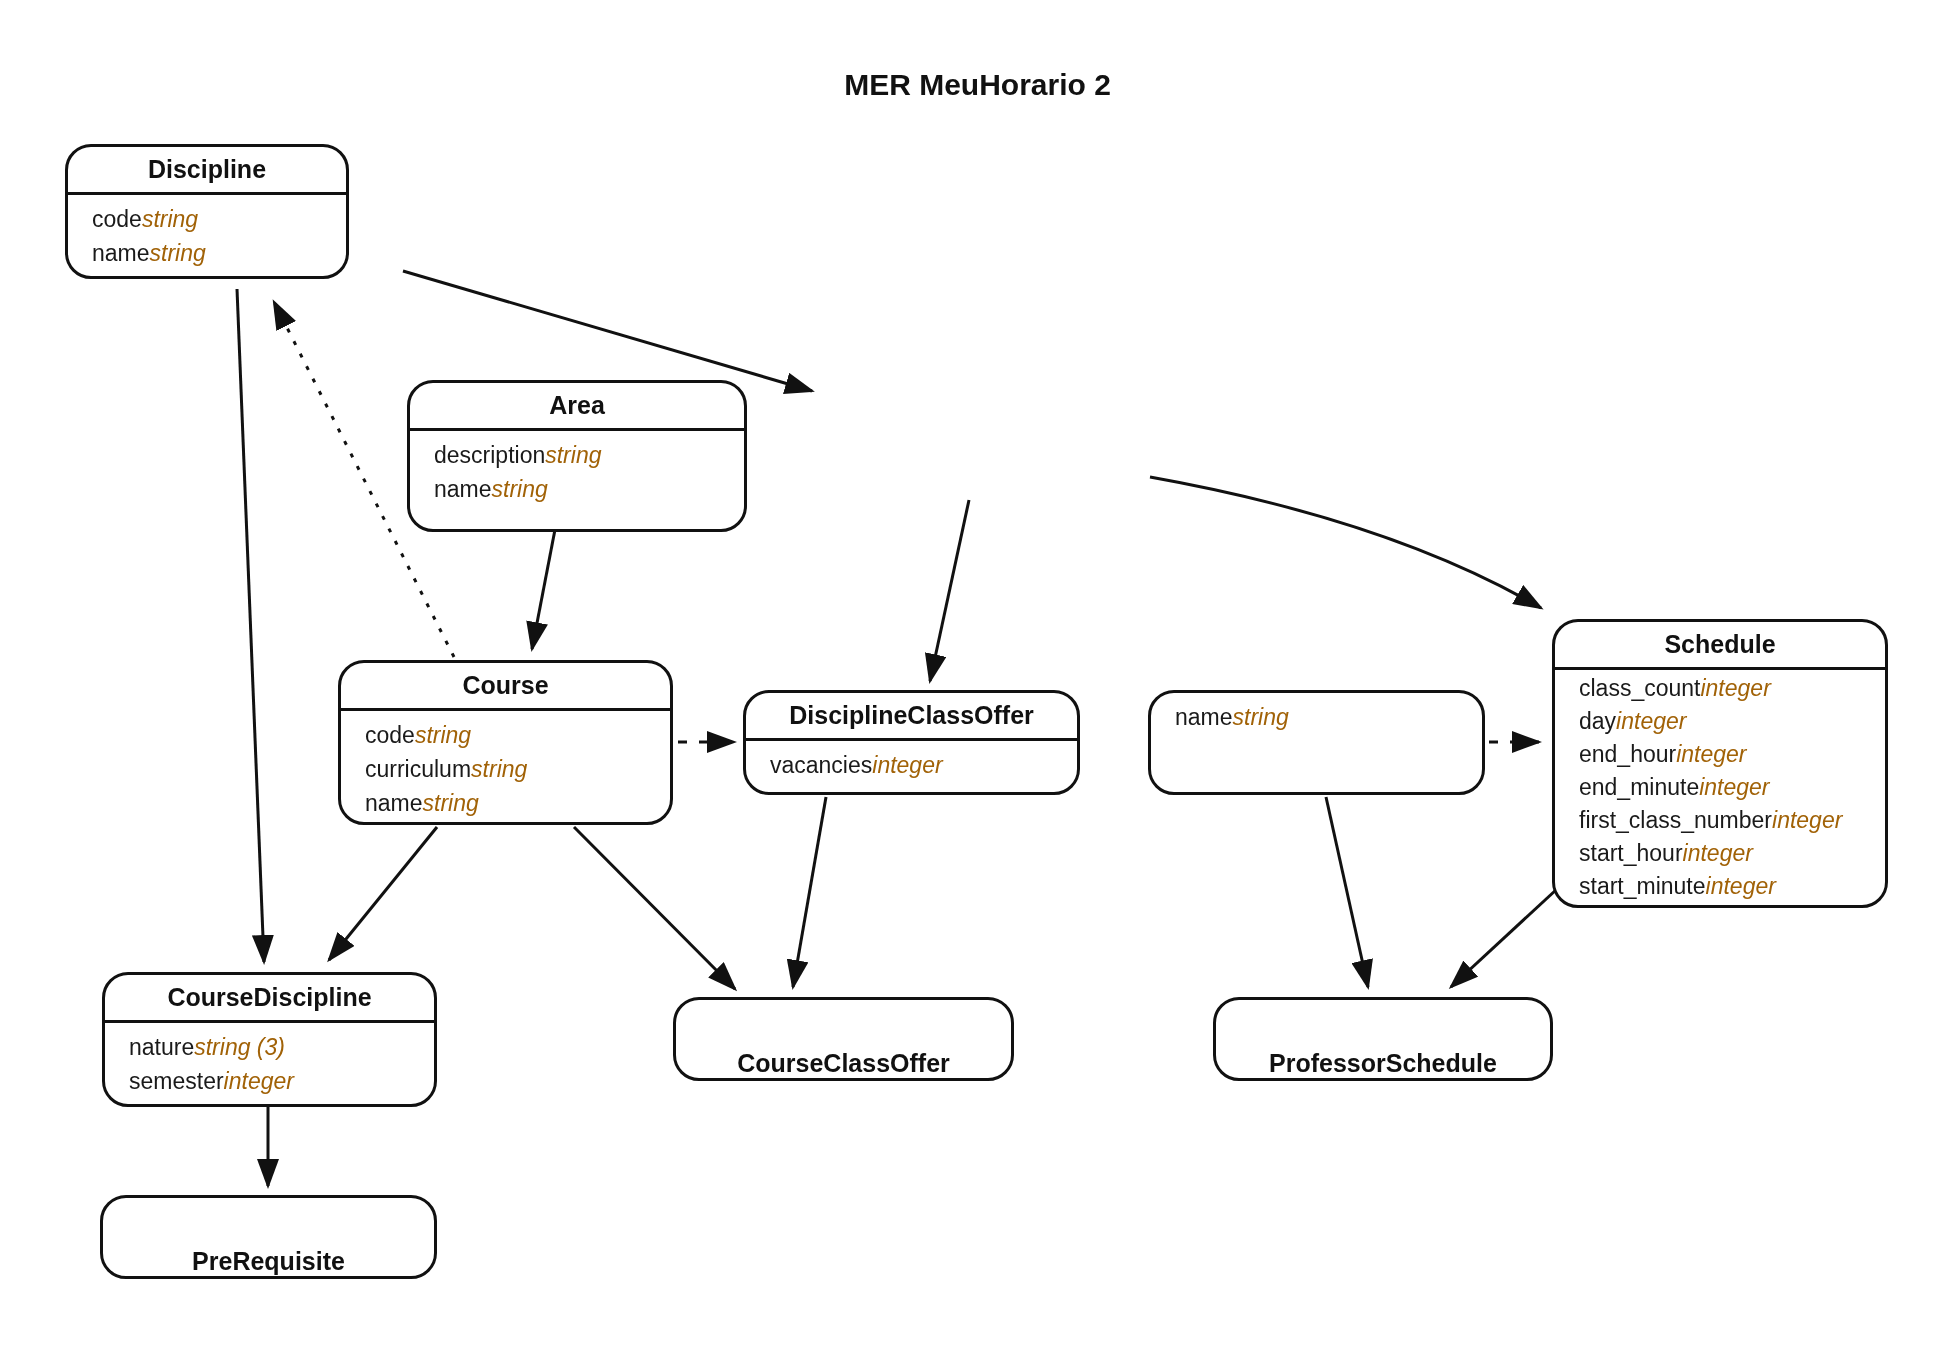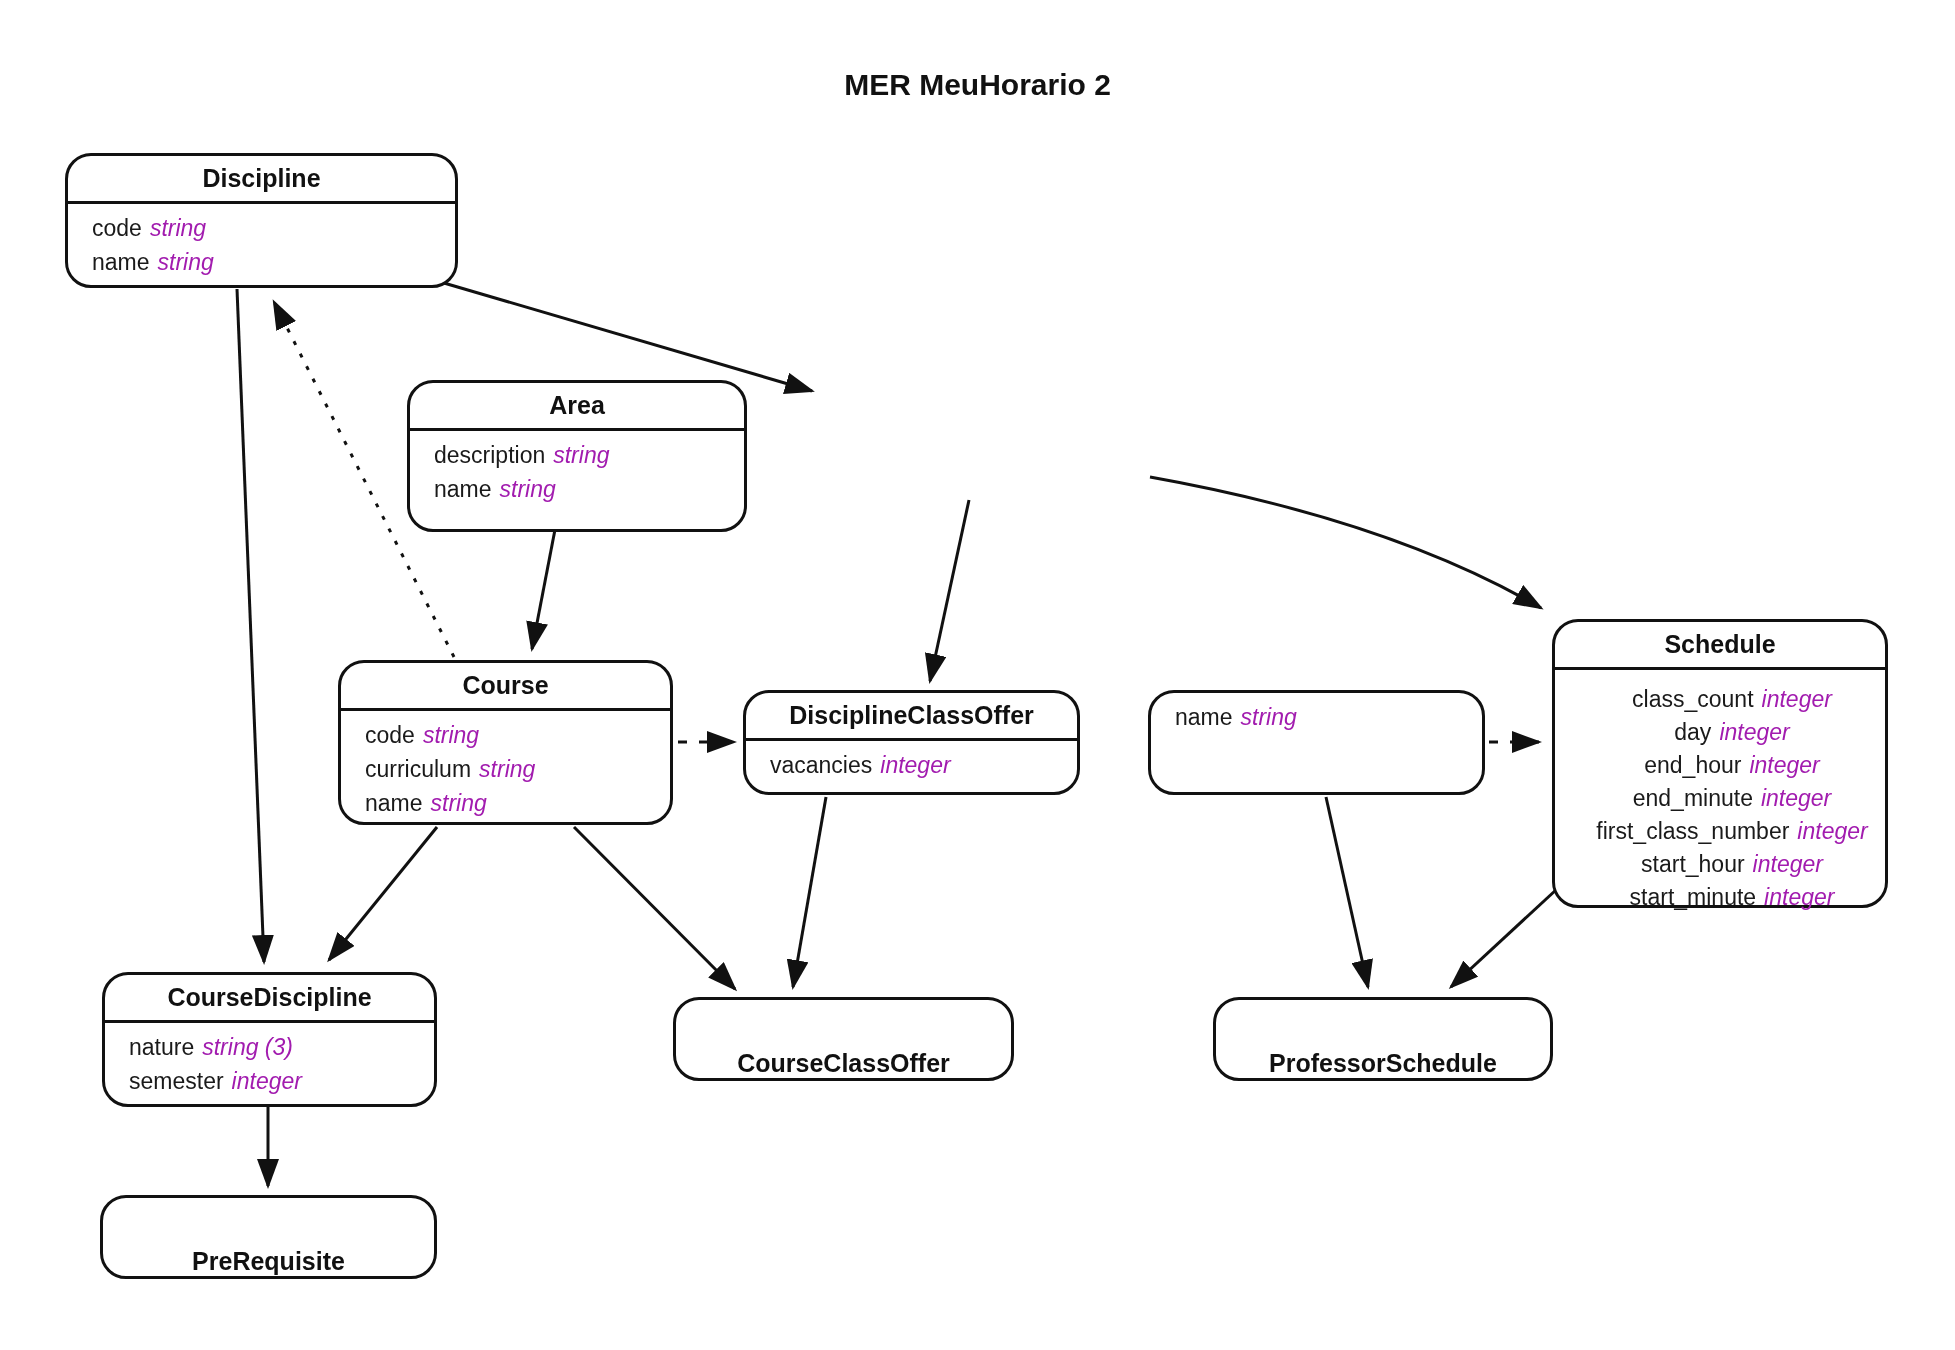--- a/index.html
+++ b/index.html
@@ -9,24 +9,24 @@
                  font-size:30px;font-weight:bold;color:#111;}
   .edges{position:absolute;left:0;top:0;}
   .edge{fill:none;stroke:#111;stroke-width:3;}
   .edge.dotted{stroke-dasharray:4 10;}
   .edge.dashed{stroke-dasharray:9 12;}
   .entity{position:absolute;background:#fff;border:3px solid #111;border-radius:26px;
           box-sizing:border-box;z-index:2;}
   .entity-title{height:45px;line-height:45px;text-align:center;font-weight:bold;
                 font-size:25px;color:#111;border-bottom:3px solid #111;}
   .entity-attrs{padding:7px 0 0 24px;}
-  .entity-attrs.tight{padding-top:13px;text-align:center;}
+  .entity-attrs.tight{padding-top:2px;}
   .attr{font-size:23px;line-height:34px;color:#1a1a1a;white-space:nowrap;}
   .tight .attr{line-height:33px;}
-  .attr-type{color:#a21caf;font-style:italic;margin-left:8px;}
+  .attr-type{color:#a16207;font-style:italic;}
   .entity.simple{display:flex;align-items:flex-end;justify-content:center;}
   .simple-title{font-weight:bold;font-size:25px;color:#111;}
 </style>
 </head>
 <body>
 
 <div class="canvas">
 
   <div class="diagram-title">MER MeuHorario 2</div>
 
@@ -45,21 +45,21 @@
     <path class="edge dashed" marker-end="url(#arrowhead)" d="M 678 742 L 734 742"></path>
     <path class="edge" marker-end="url(#arrowhead)" d="M 437 827 L 329 960"></path>
     <path class="edge" marker-end="url(#arrowhead)" d="M 574 827 L 735 989"></path>
     <path class="edge" marker-end="url(#arrowhead)" d="M 826 797 L 793 987"></path>
     <path class="edge" marker-end="url(#arrowhead)" d="M 1326 797 L 1368 987"></path>
     <path class="edge" marker-end="url(#arrowhead)" d="M 1557 889 L 1451 987"></path>
     <path class="edge dashed" marker-end="url(#arrowhead)" d="M 1489 742 L 1539 742"></path>
     <path class="edge" marker-end="url(#arrowhead)" d="M 268 1107 L 268 1186"></path>
   </svg>
 
-  <div class="entity" style="left:65px;top:153px;width:393px;height:135px">
+  <div class="entity" style="left:65px;top:144px;width:284px;height:135px">
     <div class="entity-title">Discipline</div>
     <div class="entity-attrs">
       <div class="attr"><span class="attr-name">code</span><span class="attr-type">string</span></div>
       <div class="attr"><span class="attr-name">name</span><span class="attr-type">string</span></div>
     </div>
   </div>
 
   <div class="entity" style="left:407px;top:380px;width:340px;height:152px">
     <div class="entity-title">Area</div>
     <div class="entity-attrs">

